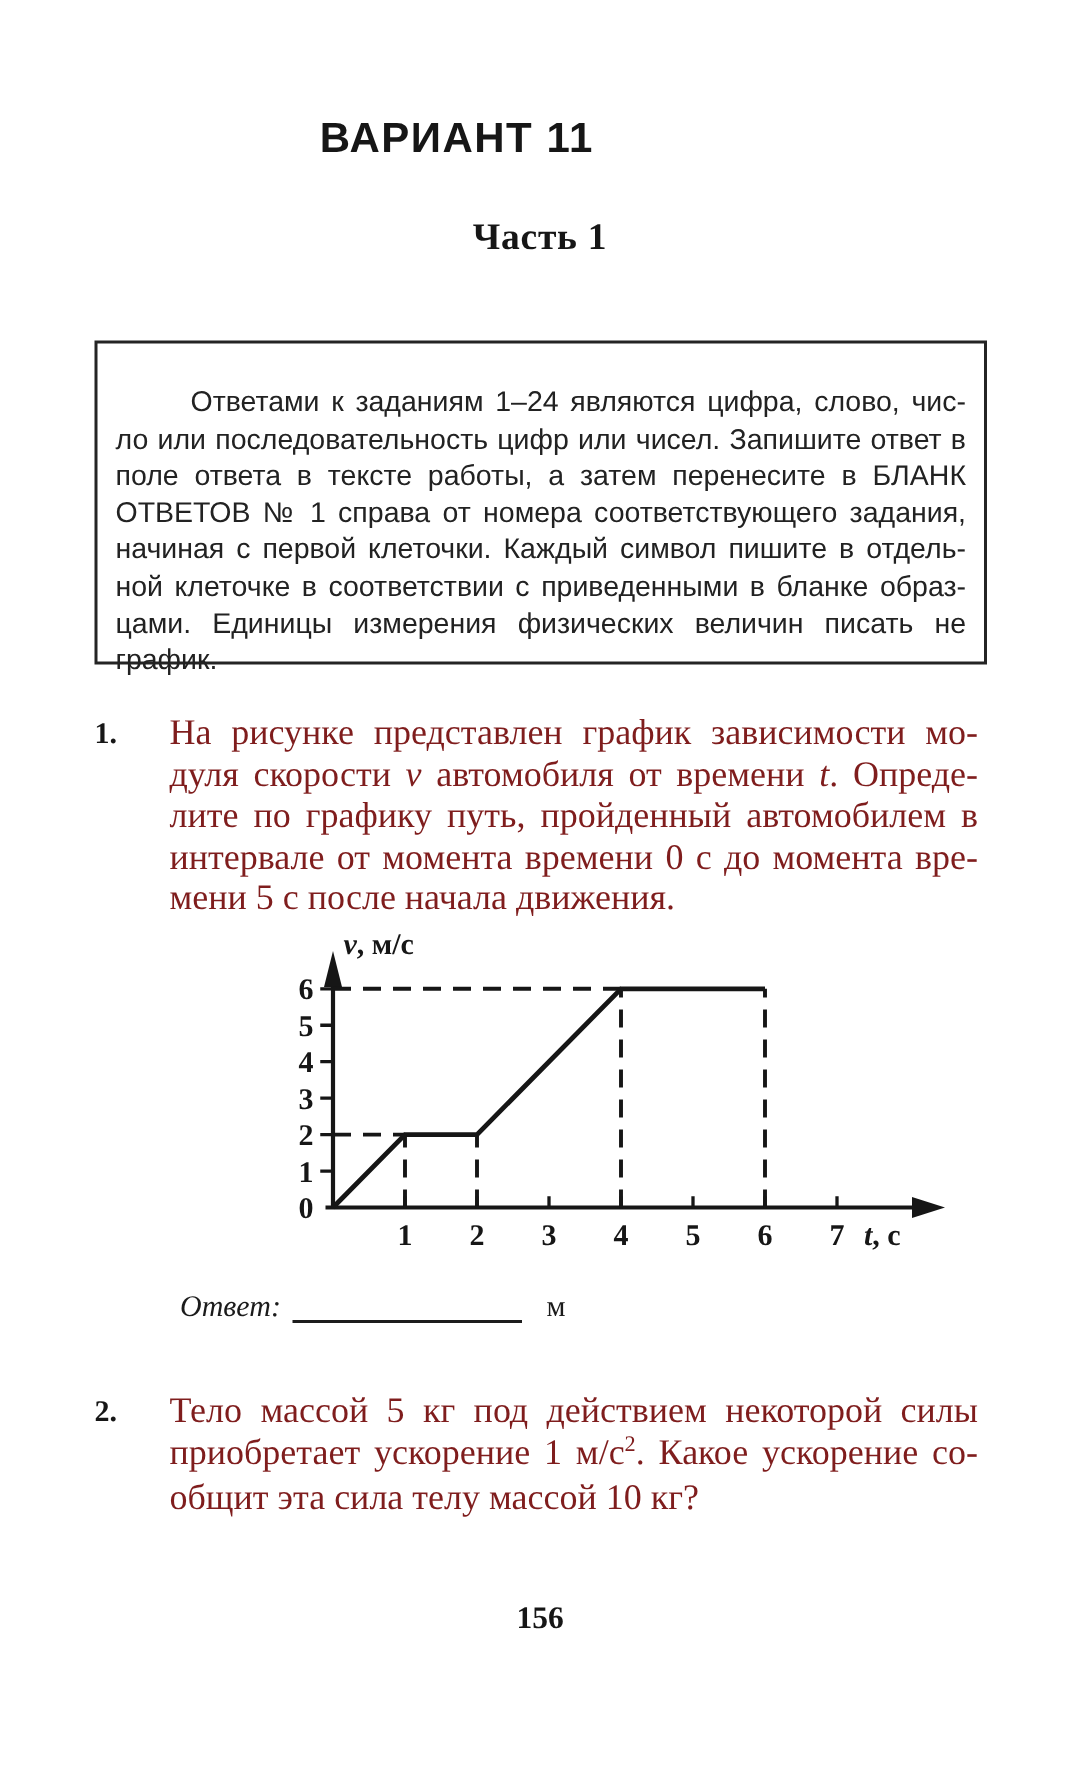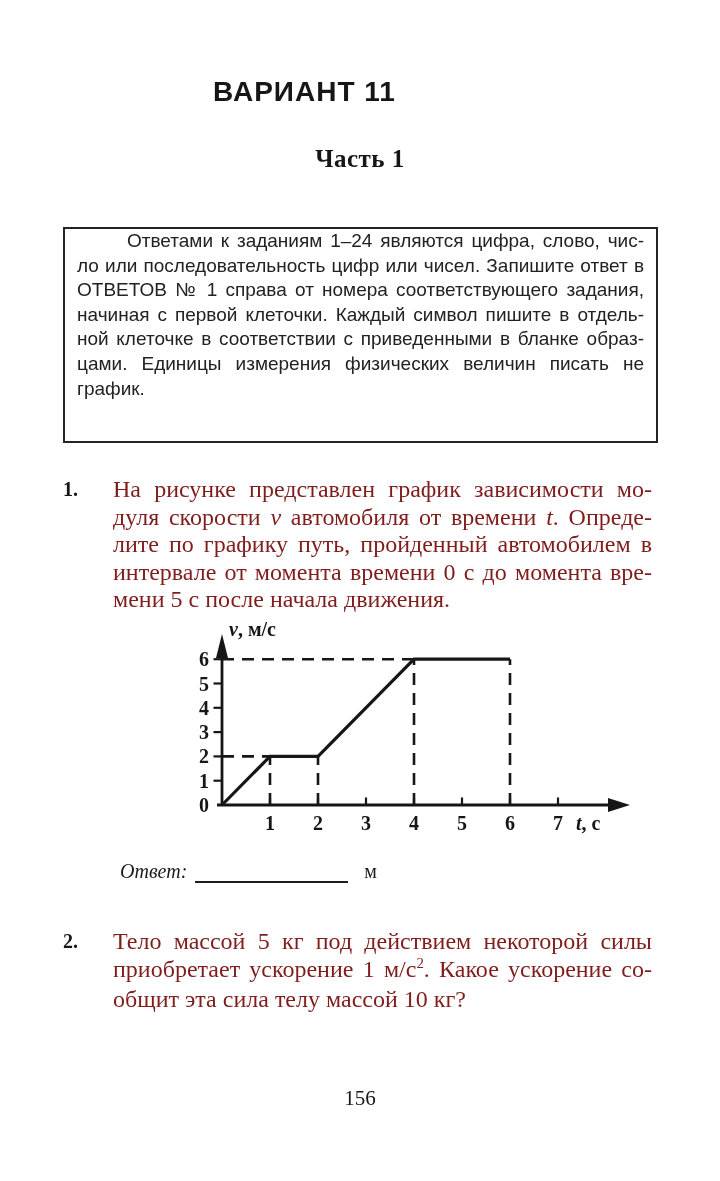--- a/index.html
+++ b/index.html
@@ -25,21 +25,21 @@
     text-align:center;
     font-family:Liberation Serif, serif;
     font-weight:bold;font-size:25px;line-height:1;
     letter-spacing:0.5px;color:#161616;
   }
 
   .instructions-box{
     position:absolute;left:63px;top:227px;width:595px;height:216px;
     box-sizing:border-box;
     border:2.5px solid #242424;
-    padding:0 12px 0 12px;
+    padding:28px 12px 0 12px;
     font-family:"Liberation Sans", sans-serif;
     font-size:19px;line-height:24.6px;color:#222;
   }
   .instructions-box .rich-line{
     text-align:justify;text-align-last:justify;
   }
   .instructions-box .rich-line:first-child{text-indent:50px;}
   .instructions-box .rich-line.last{text-align-last:left;}
 
   .problem-number{
@@ -71,35 +71,36 @@
   .answer-blank{
     display:inline-block;width:153px;height:1px;
     border-bottom:2.5px solid #1d1d1d;
     transform:translateY(5px);
     margin-left:8px;
   }
   .answer-unit{margin-left:16px;}
 
   .page-number{
     position:absolute;top:1066px;left:0;width:720px;
-    text-align:center;font-weight:normal;font-size:21px;color:#161616;margin-top:20px;
+    text-align:center;font-weight:bold;font-size:21px;color:#161616;
   }
 </style>
 </head>
 <body>
 
 <div class="page">
 
   <div class="title">ВАРИАНТ 11</div>
   <div class="part-title">Часть 1</div>
 
   <div class="instructions-box">
     <div>
         <div class="rich-line"><span>Ответами к заданиям 1–24 являются цифра, слово, чис-</span></div>
         <div class="rich-line"><span>ло или последовательность цифр или чисел. Запишите ответ в</span></div>
+        <div class="rich-line"><span>поле ответа в тексте работы, а затем перенесите в БЛАНК</span></div>
         <div class="rich-line"><span>ОТВЕТОВ № 1 справа от номера соответствующего задания,</span></div>
         <div class="rich-line"><span>начиная с первой клеточки. Каждый символ пишите в отдель-</span></div>
         <div class="rich-line"><span>ной клеточке в соответствии с приведенными в бланке образ-</span></div>
         <div class="rich-line"><span>цами. Единицы измерения физических величин писать не</span></div>
         <div class="rich-line last"><span>график.</span></div>
       </div>
   </div>
 
   <div class="problem-number" id="p1-num">1.</div>
   <div class="problem-text" id="p1-text">

